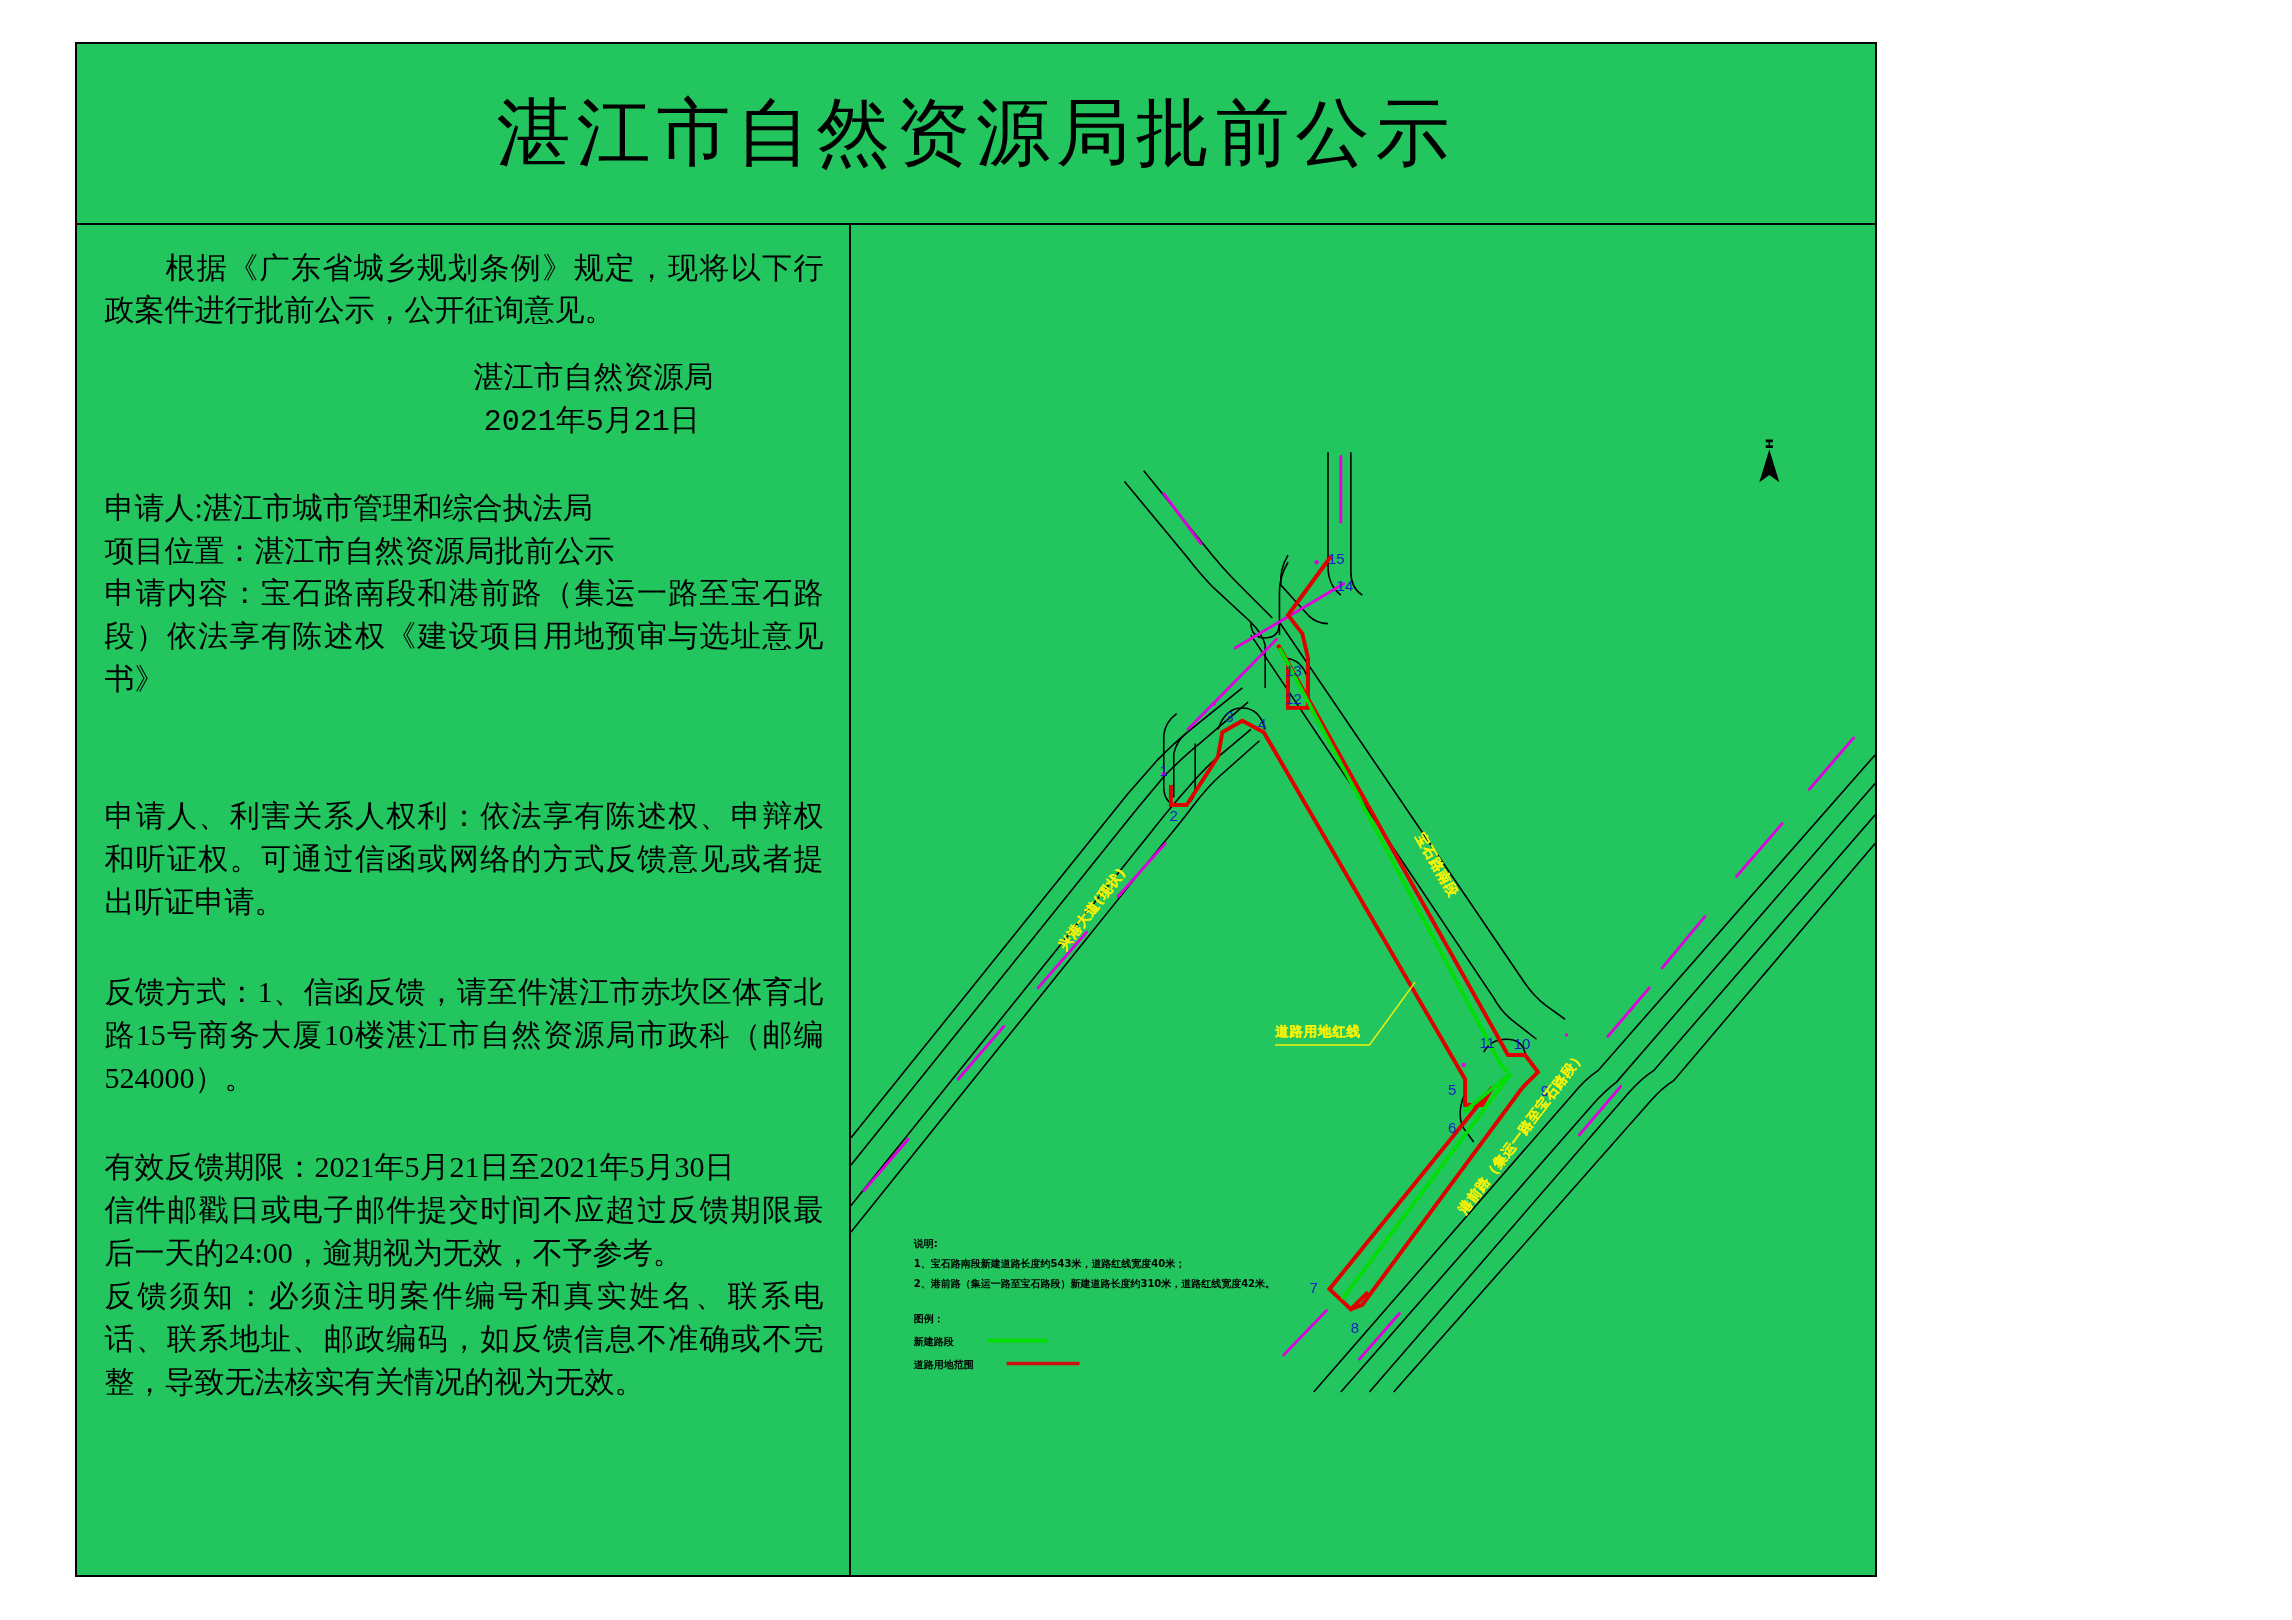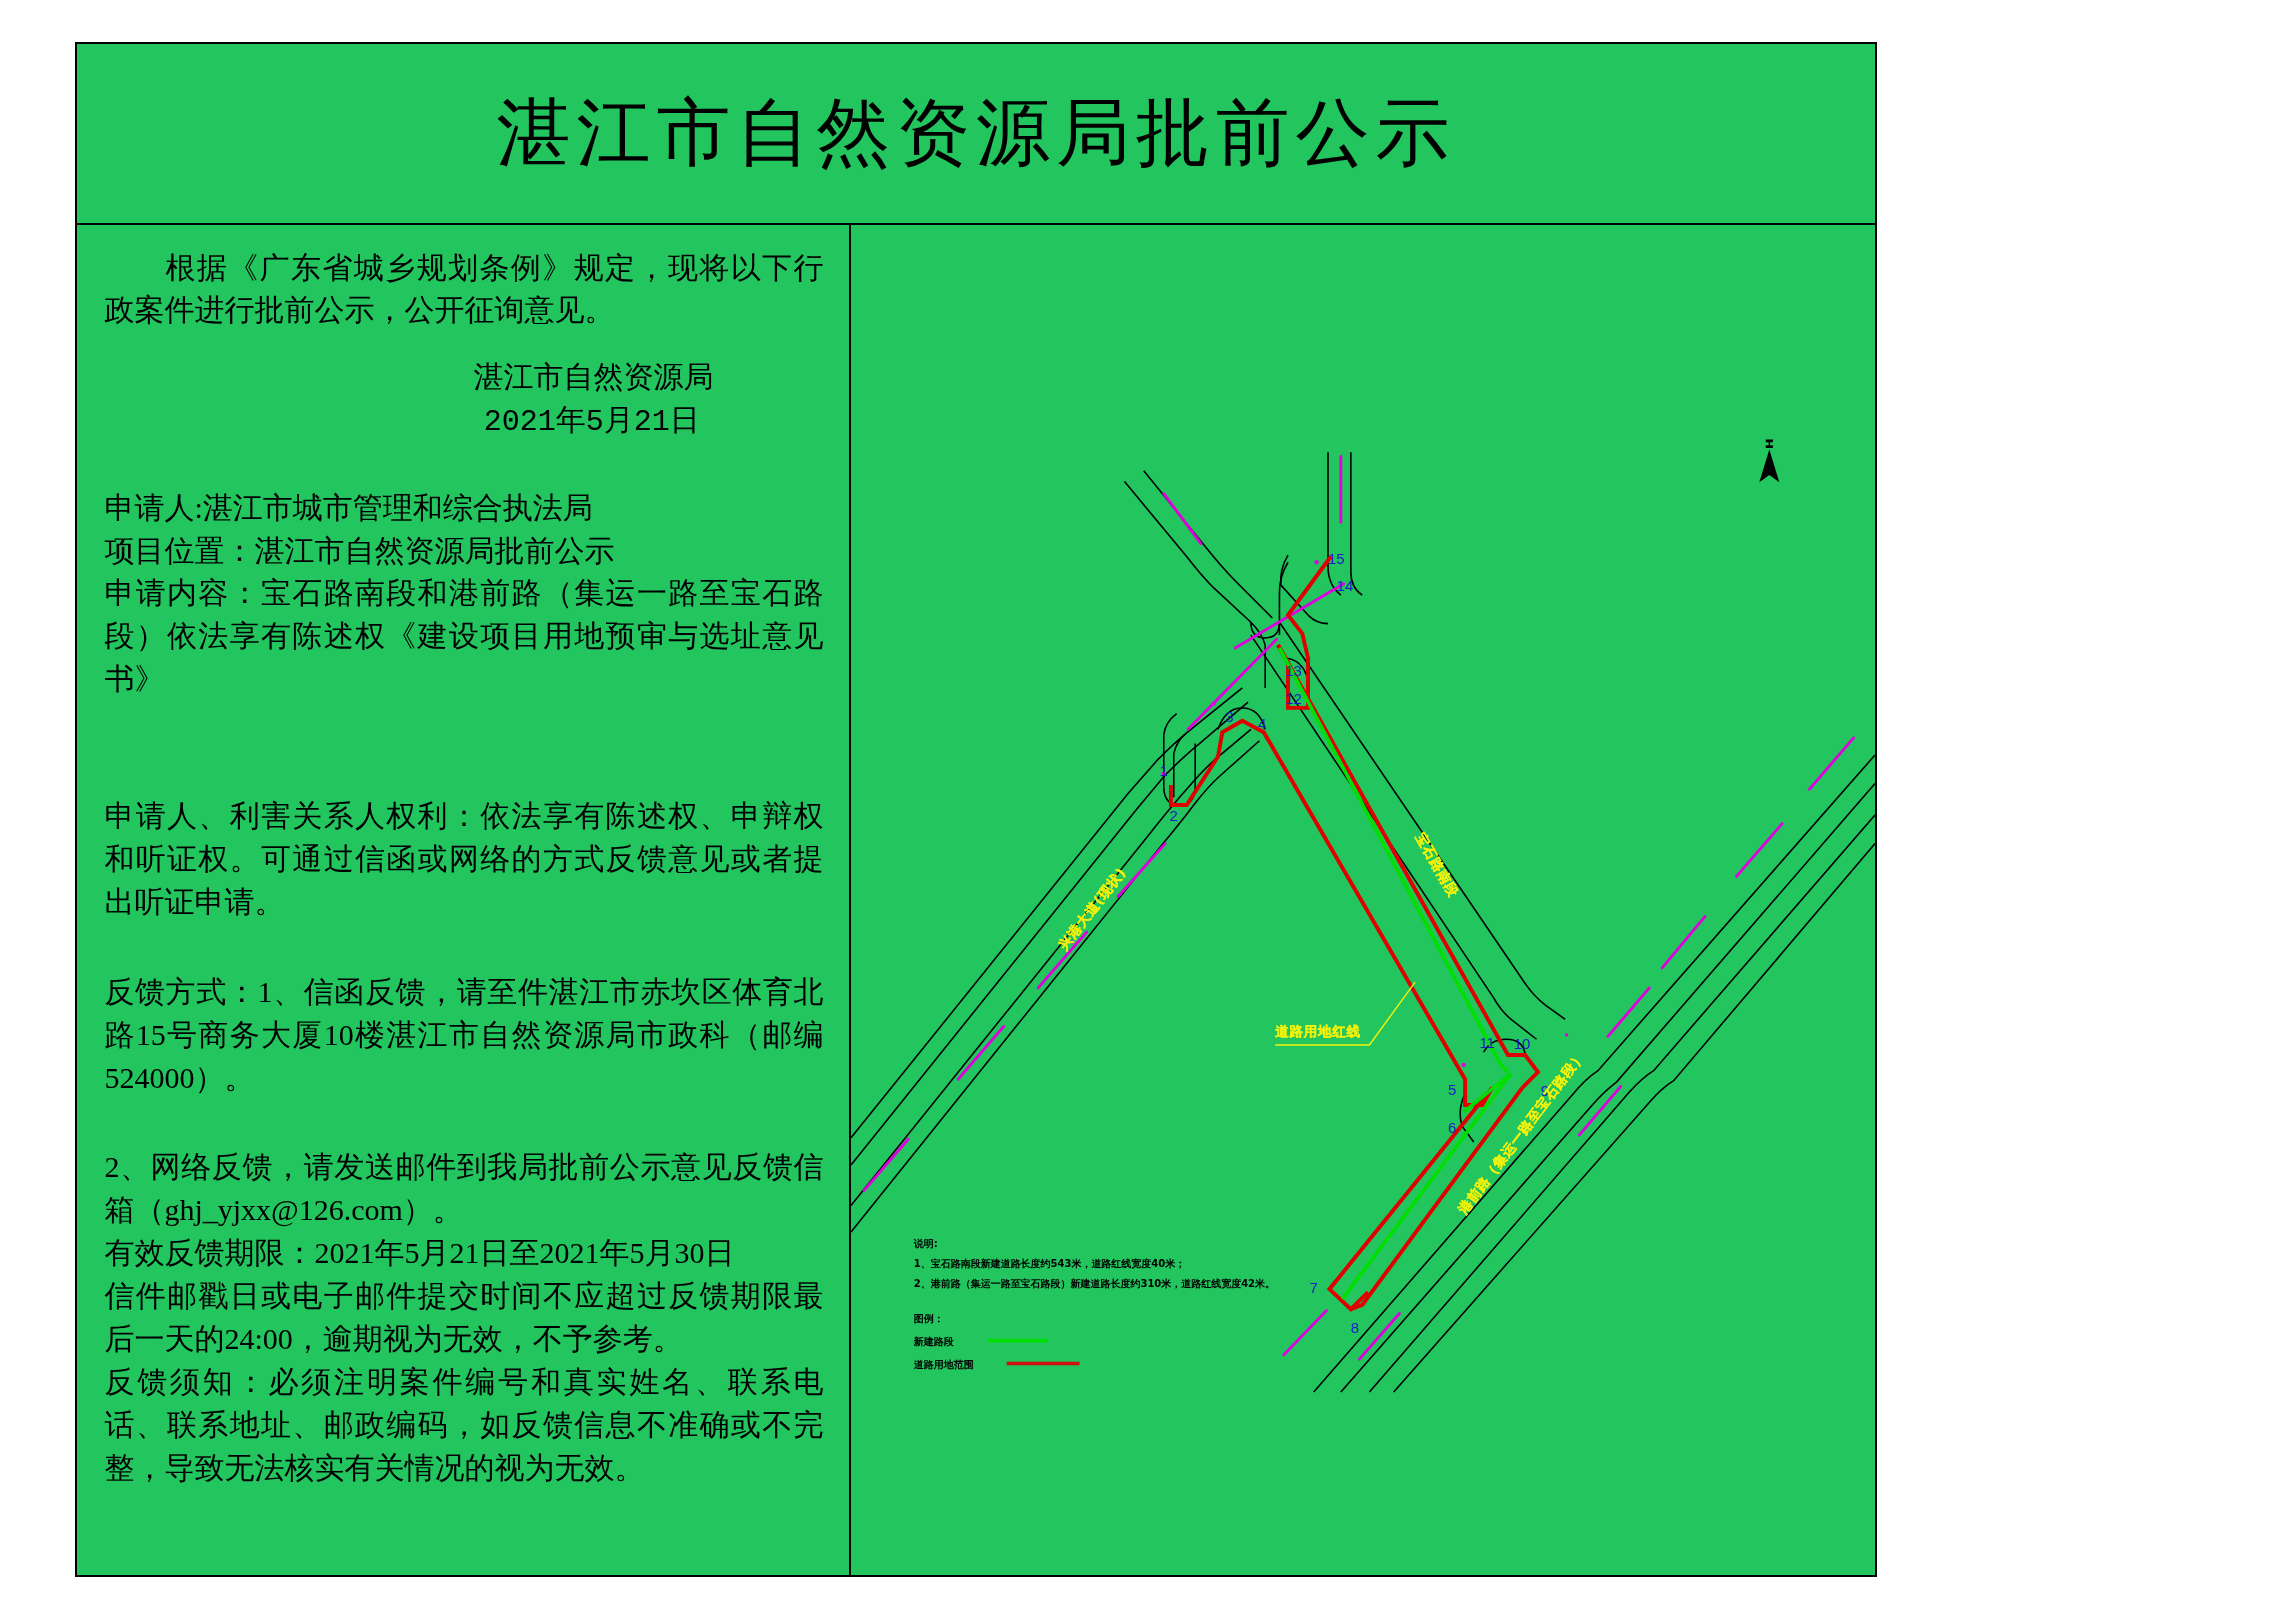--- a/index.html
+++ b/index.html
@@ -175,21 +175,20 @@
       <div class="gap-lg"></div>
 
       <p class="para">申请人、利害关系人权利：依法享有陈述权、申辩权和听证权。可通过信函或网络的方式反馈意见或者提出听证申请。</p>
 
       <div class="gap-lg"></div>
 
       <p class="para">反馈方式：1、信函反馈，请至件湛江市赤坎区体育北路15号商务大厦10楼湛江市自然资源局市政科（邮编524000）。</p>
 
       <div class="gap-lg"></div>
 
-      <p class="para">2、网络反馈，请发送邮件到我局批前公示意见反馈信箱（ghj_yjxx@126.com）。</p>
       <p class="para">有效反馈期限：2021年5月21日至2021年5月30日</p>
       <p class="para">信件邮戳日或电子邮件提交时间不应超过反馈期限最后一天的24:00，逾期视为无效，不予参考。</p>
       <p class="para">反馈须知：必须注明案件编号和真实姓名、联系电话、联系地址、邮政编码，如反馈信息不准确或不完整，导致无法核实有关情况的视为无效。</p>
 
     </div>
 
     <div id="right-col">
 
       <svg id="map-svg" viewBox="0 0 1434 1378" preserveAspectRatio="xMidYMid meet">
 

